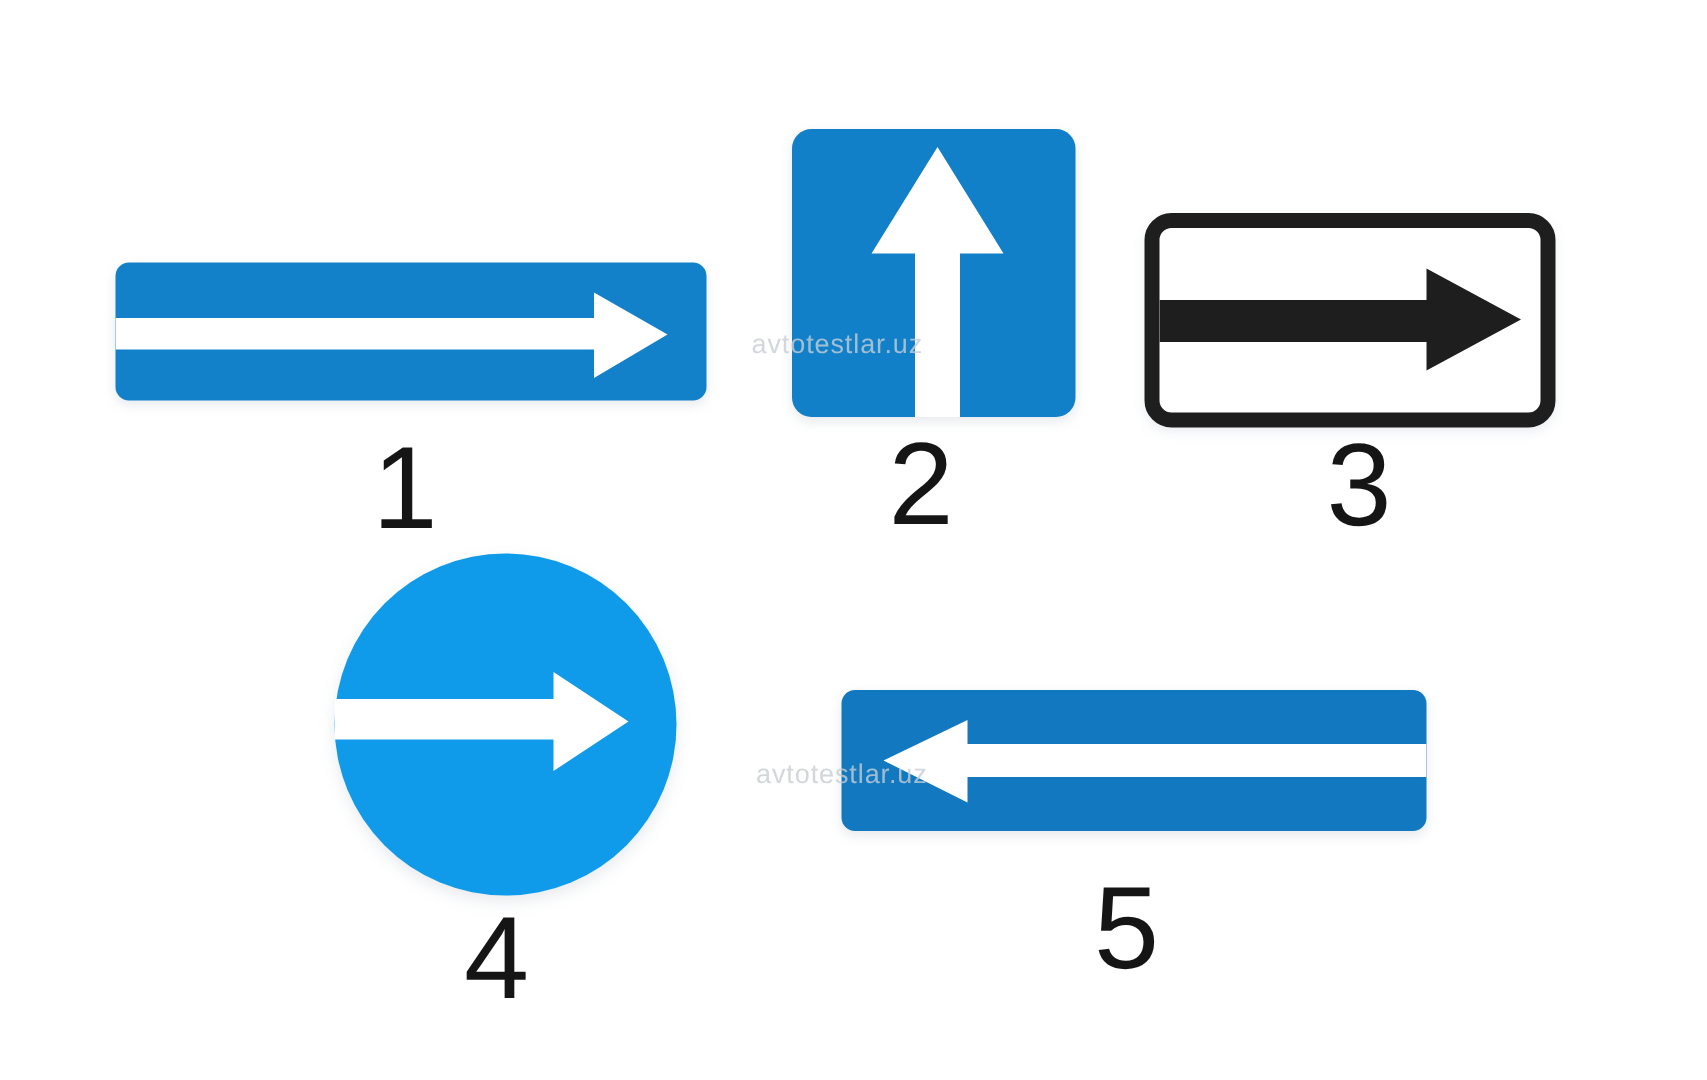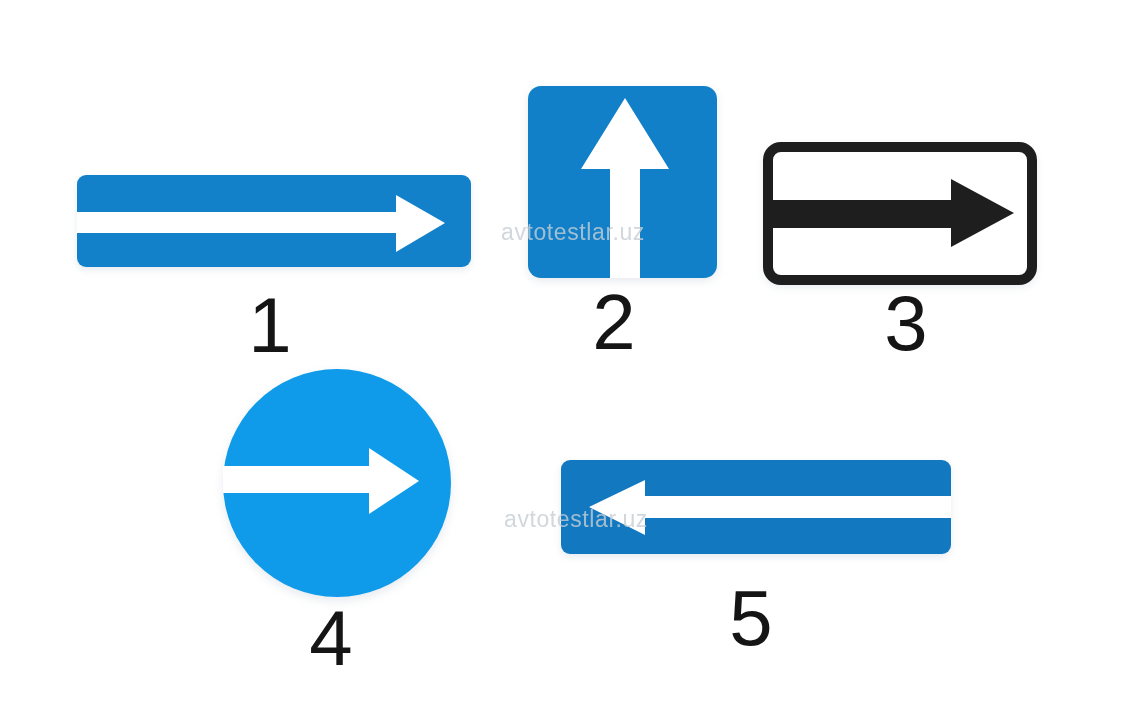--- a/index.html
+++ b/index.html
@@ -50,21 +50,21 @@
     transform: translateX(-50%);
     font-size: 78px;
     line-height: 1;
     font-weight: 400;
     color: #151515;
     letter-spacing: 0;
     user-select: none;
   }
   .watermark {
     position: absolute;
-    font-size: 23px;
+    font-size: 18px;
     letter-spacing: 0.6px;
     color: rgba(198, 205, 212, 0.8);
     z-index: 5;
     white-space: nowrap;
     user-select: none;
   }
 </style>
 </head>
 <body>
 

